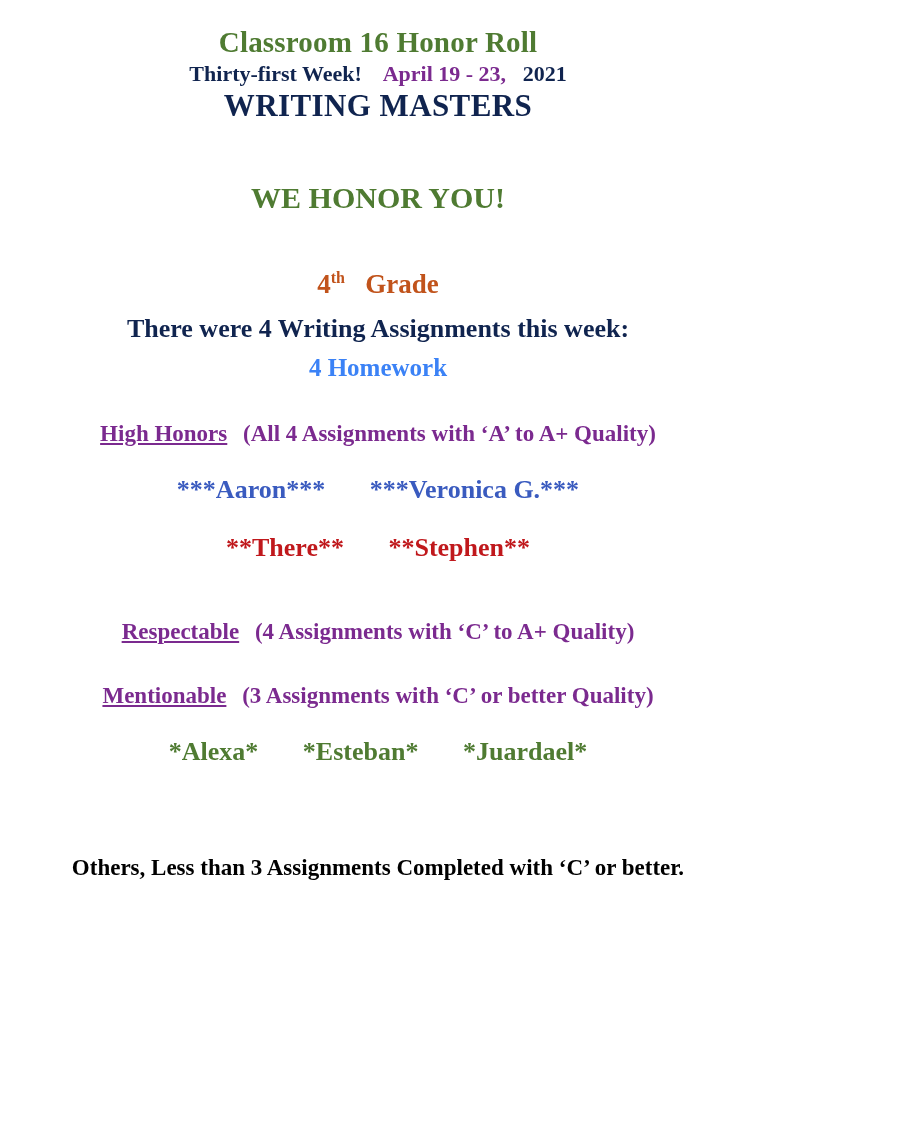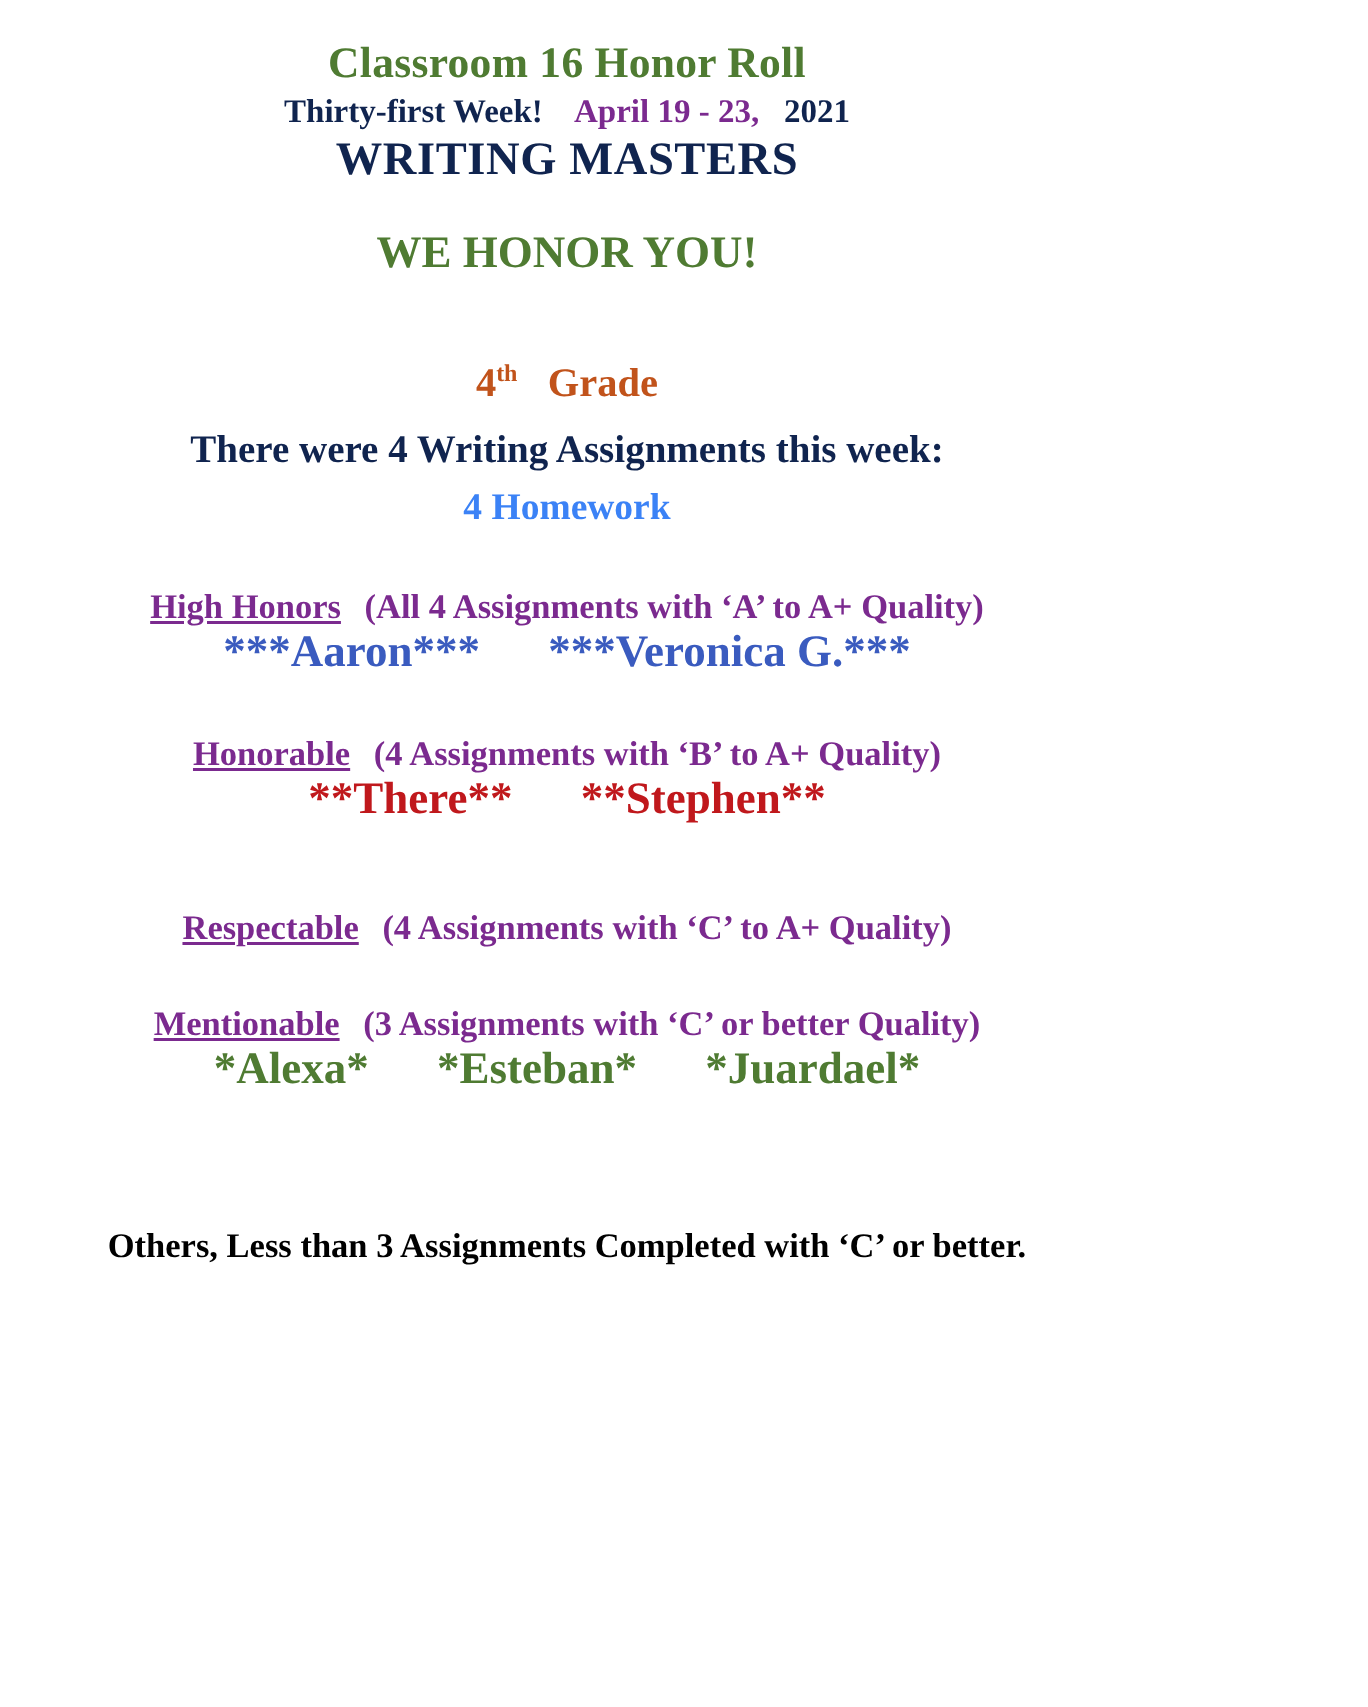--- a/index.html
+++ b/index.html
@@ -48,21 +48,21 @@
     font-weight: bold;
     color: #10244f;
     margin: 0;
     letter-spacing: 0.4px;
   }
 
   .honor-you {
     font-size: 30px;
     font-weight: bold;
     color: #4f7b32;
-    margin-top: 28px;
+    margin-top: 57px;
   }
 
   .grade {
     font-size: 27px;
     font-weight: bold;
     color: #c1531b;
     margin-top: 54px;
   }
   .grade sup {
     font-size: 16px;
@@ -89,22 +89,23 @@
     margin-top: 39px;
   }
   .tier-head .lbl {
     text-decoration: underline;
   }
   .tier-head .crit {
     margin-left: 10px;
   }
 
   .names {
-    font-size: 30px;
+    font-size: 26px;
     font-weight: bold;
+    margin-top: 28px;
   }
   .names span + span { margin-left: 38px; }
   .names.blue { color: #3a5bbf; }
   .names.red { color: #c0181c; }
   .names.green { color: #4f7b32; }
 
   .nobody {
     font-size: 22px;
     font-weight: bold;
     color: #9a5a16;
@@ -152,24 +153,20 @@
 
   <div class="line tier-head">
     <span class="lbl">High Honors</span>
     <span class="crit">(All  4 Assignments with ‘A’ to A+  Quality)</span>
   </div>
   <div class="line names blue">
     <span>***Aaron***</span>
     <span>***Veronica G.***</span>
   </div>
 
-  <div class="line tier-head honorable">
-    <span class="lbl">Honorable</span>
-    <span class="crit">(4  Assignments with ‘B’ to A+ Quality)</span>
-  </div>
   <div class="line names red">
     <span>**There**</span>
     <span>**Stephen**</span>
   </div>
 
   <div class="line tier-head respectable">
     <span class="lbl">Respectable</span>
     <span class="crit">(4  Assignments with ‘C’  to A+ Quality)</span>
   </div>
 

